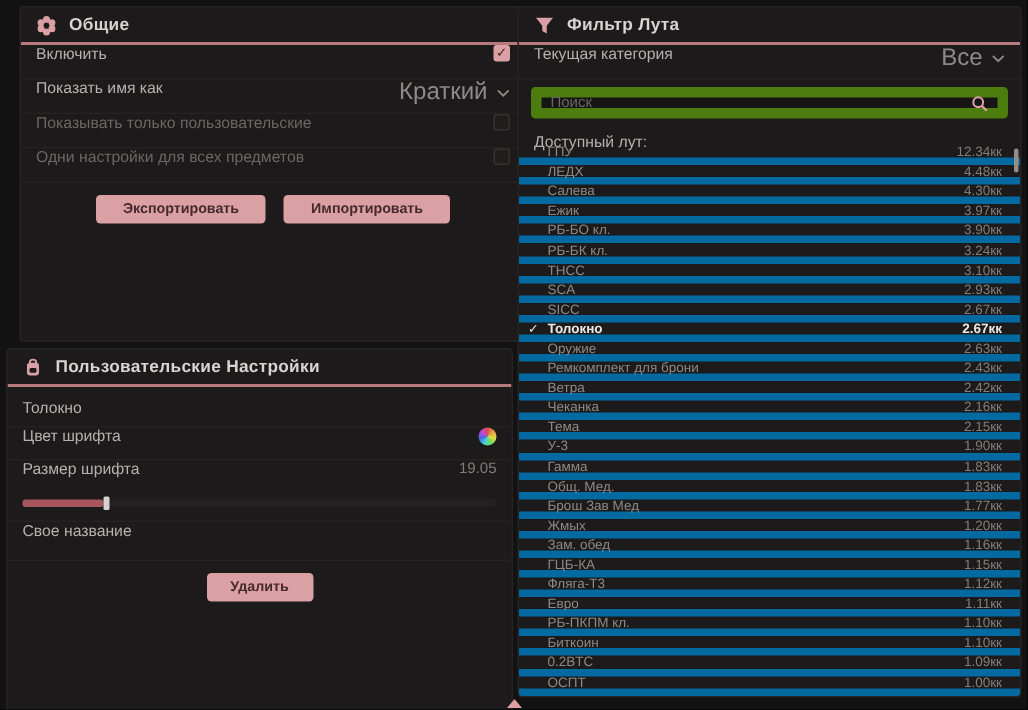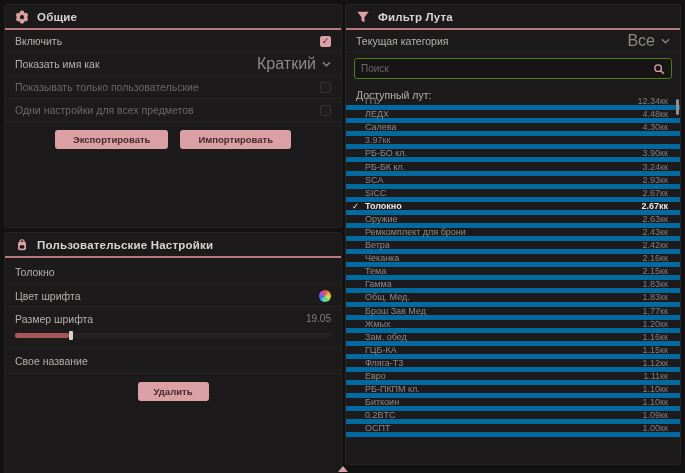--- a/index.html
+++ b/index.html
@@ -9,55 +9,55 @@
     --slider-fill:#a8555b;
   }
   *{margin:0;padding:0;box-sizing:border-box;}
   html,body{background:#000;}
   body{font-family:"Liberation Sans", sans-serif;}
   .window{position:relative;width:685px;height:473px;background:var(--bg);overflow:hidden;}
   .panel{position:absolute;background:var(--panel);border:1px solid var(--panel-border);border-radius:3px;overflow:hidden;}
   .panel-header{display:flex;align-items:center;gap:8px;height:25px;padding:0 10px;border-bottom:2px solid var(--underline);}
   .panel-title{font-size:11.5px;font-weight:bold;color:#d8d4d1;letter-spacing:.2px;}
   .hicon{width:14px;height:14px;flex:0 0 auto;}
-  .row{display:flex;align-items:center;justify-content:space-between;min-height:23px;padding:0 10px;border-bottom:1px solid var(--divider);}
+  .row{display:flex;align-items:flex-start;justify-content:space-between;min-height:23px;padding:0 10px;border-bottom:1px solid var(--divider);}
   .row-label{font-size:10.5px;color:var(--text);}
   .row-label.dim{color:var(--text-dim);}
   .cb{width:11px;height:11px;border-radius:2px;background:#201d1d;border:1px solid #373232;display:flex;align-items:center;justify-content:center;font-size:9px;line-height:1;color:var(--accent-dark);}
   .cb.checked{background:var(--accent);border-color:var(--accent);}
   .dropdown{display:flex;align-items:center;gap:6px;color:#8d8986;font-size:16px;cursor:default;}
   .btnrow{display:flex;justify-content:center;gap:12px;padding:8px 0;}
   .pinkbtn{background:var(--accent);color:var(--accent-dark);border:none;border-radius:3px;font-size:9.5px;font-family:"Liberation Sans",sans-serif;padding:4px 18px;font-weight:bold;}
   .colorwheel{width:12px;height:12px;border-radius:50%;background:conic-gradient(#e04a4a,#e0a44a,#e0dc4a,#6ade5c,#4ad2e0,#4a66e0,#c44ae0,#e04a4a);}
   .slider-wrap{padding:3px 10px 9px;border-bottom:1px solid var(--divider);}
   .slider-track{position:relative;height:5px;background:#242121;border-radius:2px;}
   .slider-fill{position:absolute;left:0;top:0;height:5px;width:17%;background:var(--slider-fill);border-radius:2px;}
   .slider-handle{position:absolute;left:17%;top:-2px;width:4px;height:9px;background:#d6d2cf;border-radius:1px;}
   .textinput{flex:1;margin-left:12px;background:transparent;border:none;outline:none;color:var(--text);font-size:10px;height:18px;}
-  .searchbox{display:flex;align-items:center;margin:5px 8px;height:21px;background:#161414;border:1px solid #4d7c0f;border-radius:3px;padding:0 6px;}
+  .searchbox{display:flex;align-items:center;margin:5px 8px;height:21px;background:#161414;border:7px solid #4d7c0f;border-radius:3px;padding:0 6px;}
   .searchbox input{flex:1;background:transparent;border:none;outline:none;color:var(--text);font-size:10px;}
   .searchbox input::placeholder{color:var(--text-dim);}
   .listlabel{display:block;padding:5px 10px 3px;font-size:10.5px;color:var(--text);}
   .lootlist{position:absolute;left:0;right:0;top:92px;bottom:0;overflow:hidden;}
   .loot-row{display:flex;align-items:center;height:13.1px;padding:0 12px 0 6px;border-bottom:5px solid #0369a1;}
   .loot-check{width:13px;font-size:8.5px;color:var(--text-sel);flex:0 0 auto;}
   .loot-name{flex:1;font-size:9px;color:#8d8986;white-space:nowrap;overflow:hidden;}
   .loot-value{font-size:9px;color:var(--text-val);}
   .loot-row.selected .loot-name,.loot-row.selected .loot-value{color:var(--text-sel);font-weight:bold;}
   .scroll-thumb{position:absolute;right:1px;top:94px;width:3px;height:16px;background:#968d89;border-radius:2px;}
   .resize-arrow{position:absolute;left:338px;bottom:1px;width:0;height:0;border-left:5px solid transparent;border-right:5px solid transparent;border-bottom:6px solid var(--accent);}
   .item-name-row{padding:8px 10px 6px;font-size:10.5px;color:var(--text);}
   svg{display:block;}
 </style>
 </head>
 <body>
 
 <div class="window">
 
-  <div class="panel" style="left:4px;top:4px;width:338px;height:224px;">
+  <div class="panel" style="left:13px;top:4px;width:338px;height:224px;">
     <div class="panel-header">
       <span class="hicon">
         <svg width="14" height="14" viewBox="0 0 16 16">
             <g fill="#dba0a4">
               <circle cx="8" cy="3.4" r="2.7"></circle>
               <circle cx="12.1" cy="5.9" r="2.7"></circle>
               <circle cx="12.1" cy="10.4" r="2.7"></circle>
               <circle cx="8" cy="12.9" r="2.7"></circle>
               <circle cx="3.9" cy="10.4" r="2.7"></circle>
               <circle cx="3.9" cy="5.9" r="2.7"></circle>
@@ -174,35 +174,41 @@
         </div>
 
         <div class="loot-row">
           <span class="loot-check"></span>
           <span class="loot-name">Салева</span>
           <span class="loot-value">4.30кк</span>
         </div>
 
         <div class="loot-row">
           <span class="loot-check"></span>
+          <span class="loot-name">Ежик</span>
           <span class="loot-value">3.97кк</span>
         </div>
 
         <div class="loot-row">
           <span class="loot-check"></span>
           <span class="loot-name">РБ-БО кл.</span>
           <span class="loot-value">3.90кк</span>
         </div>
 
         <div class="loot-row">
           <span class="loot-check"></span>
           <span class="loot-name">РБ-БК кл.</span>
           <span class="loot-value">3.24кк</span>
         </div>
 
+        <div class="loot-row">
+          <span class="loot-check"></span>
+          <span class="loot-name">ТНСС</span>
+          <span class="loot-value">3.10кк</span>
+        </div>
 
         <div class="loot-row">
           <span class="loot-check"></span>
           <span class="loot-name">SCA</span>
           <span class="loot-value">2.93кк</span>
         </div>
 
         <div class="loot-row">
           <span class="loot-check"></span>
           <span class="loot-name">SICC</span>
@@ -238,20 +244,25 @@
           <span class="loot-name">Чеканка</span>
           <span class="loot-value">2.16кк</span>
         </div>
 
         <div class="loot-row">
           <span class="loot-check"></span>
           <span class="loot-name">Тема</span>
           <span class="loot-value">2.15кк</span>
         </div>
 
+        <div class="loot-row">
+          <span class="loot-check"></span>
+          <span class="loot-name">У-3</span>
+          <span class="loot-value">1.90кк</span>
+        </div>
 
         <div class="loot-row">
           <span class="loot-check"></span>
           <span class="loot-name">Гамма</span>
           <span class="loot-value">1.83кк</span>
         </div>
 
         <div class="loot-row">
           <span class="loot-check"></span>
           <span class="loot-name">Общ. Мед.</span>

